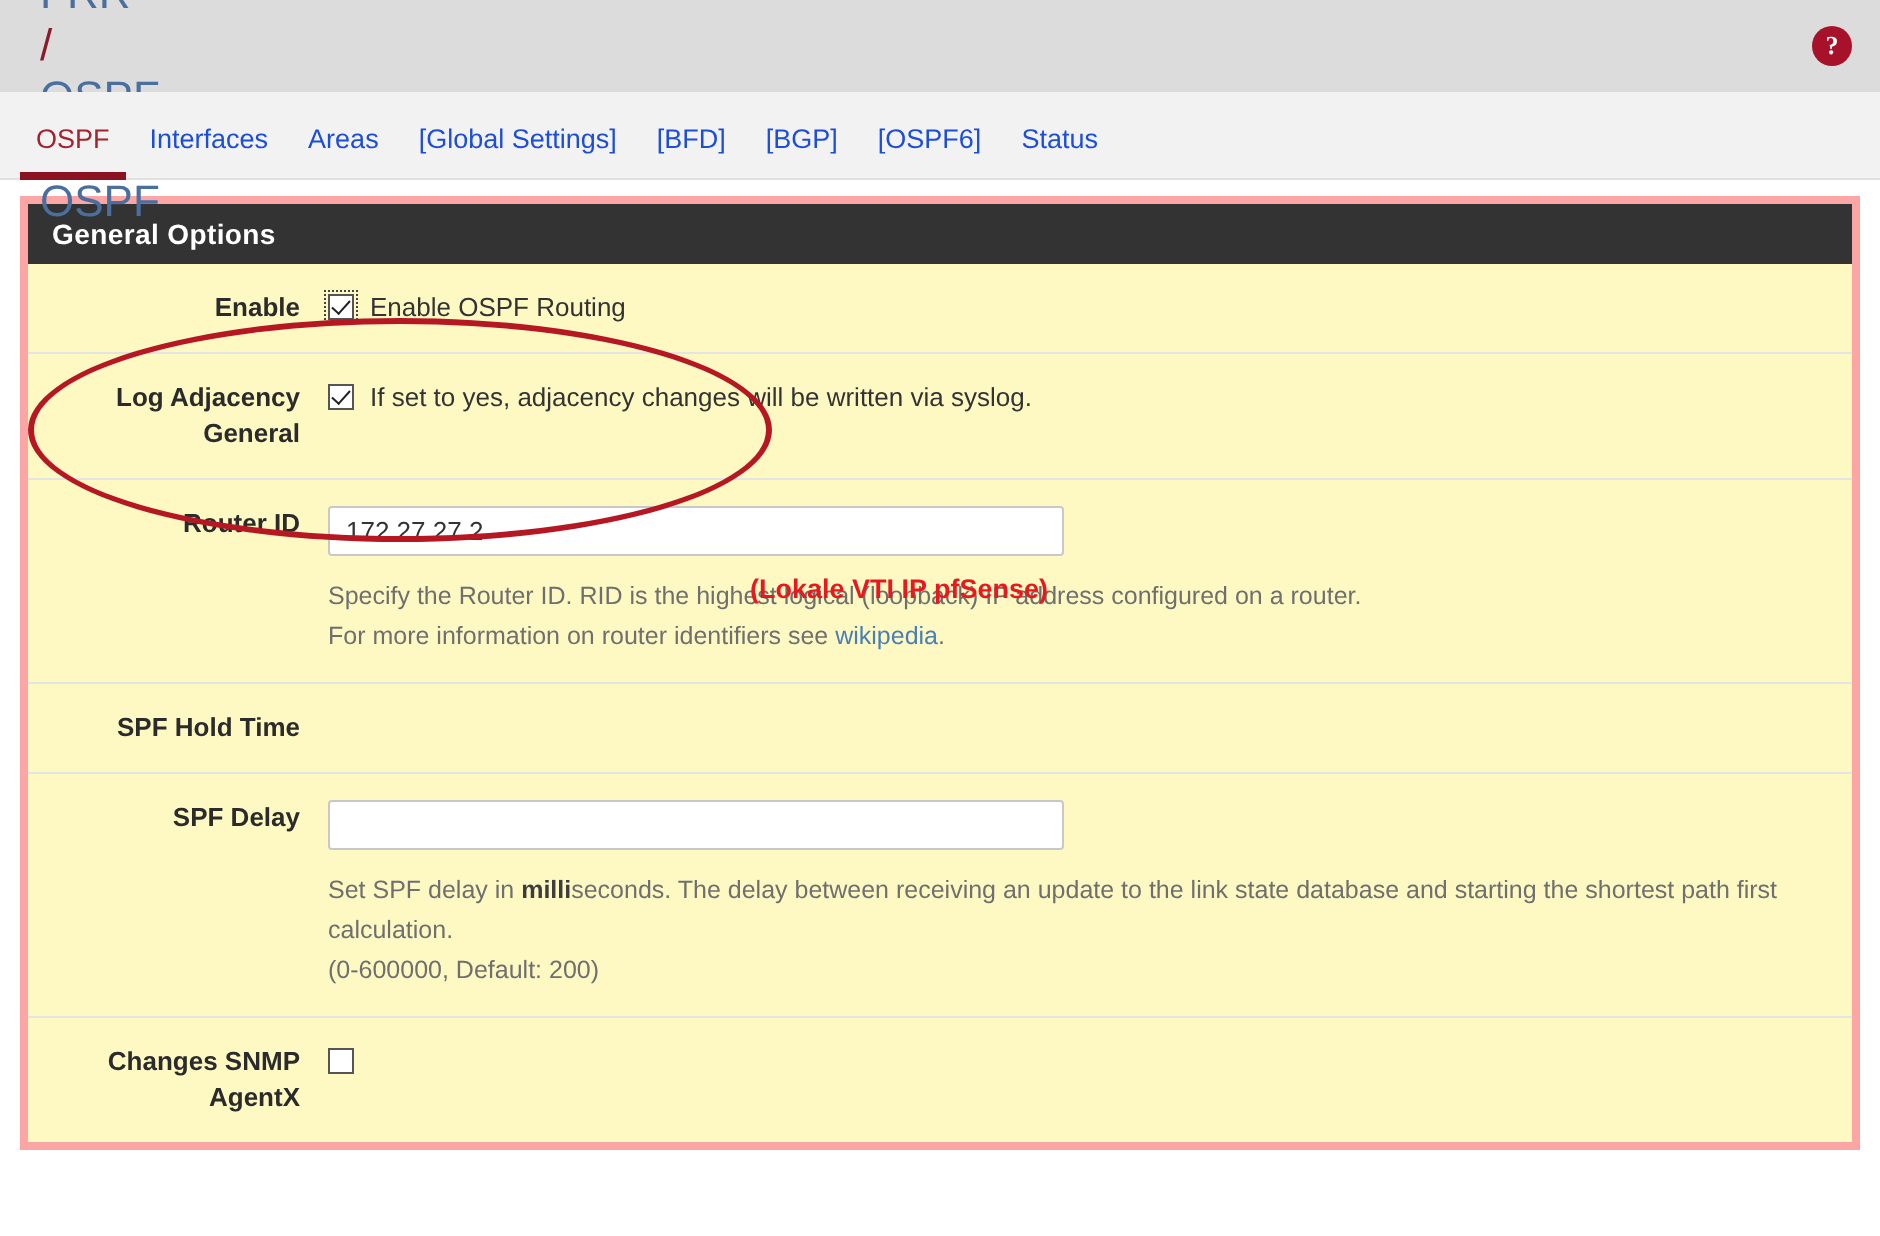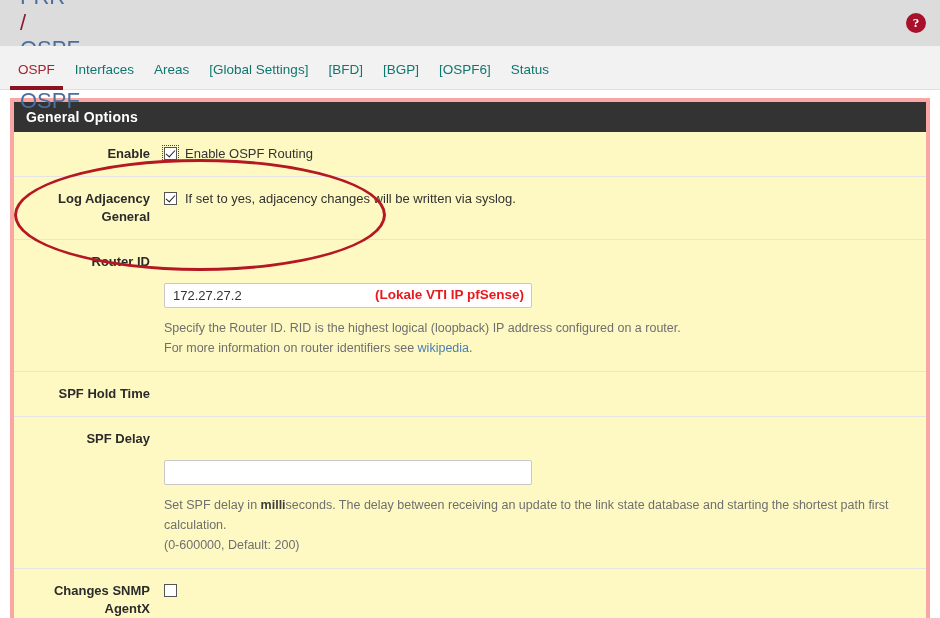--- a/index.html
+++ b/index.html
@@ -59,21 +59,21 @@
   .tab-strip {
     height: 44px;
     background: #f2f2f2;
     display: flex;
     align-items: center;
     padding-left: 8px;
     border-bottom: 1px solid #e0e0e0;
     position: relative;
   }
   .tab {
-    color: #0f766e;
+    color: #1d4ed8;
     font-size: 13.5px;
     padding: 0 10px;
     height: 44px;
     line-height: 48px;
     cursor: pointer;
     position: relative;
     white-space: nowrap;
   }
   .tab.active { color: #a32430; }
   .tab.active::after {
@@ -149,21 +149,20 @@
     width: 368px;
     height: 25px;
     border: 1px solid #c8c8c8;
     border-radius: 2px;
     background: #fff;
     padding: 0 8px;
     font-family: "Liberation Sans", sans-serif;
     font-size: 13px;
     color: #333;
     line-height: 23px;
-    margin-top: 30px;
   }
   .helptext {
     color: #6f6f6f;
     font-size: 12.5px;
     line-height: 20px;
     margin-top: 10px;
     max-width: 770px;
   }
   .helptext b { color: #3d3d3d; }
   .wlink { color: #4a7fb5; text-decoration: none; }

